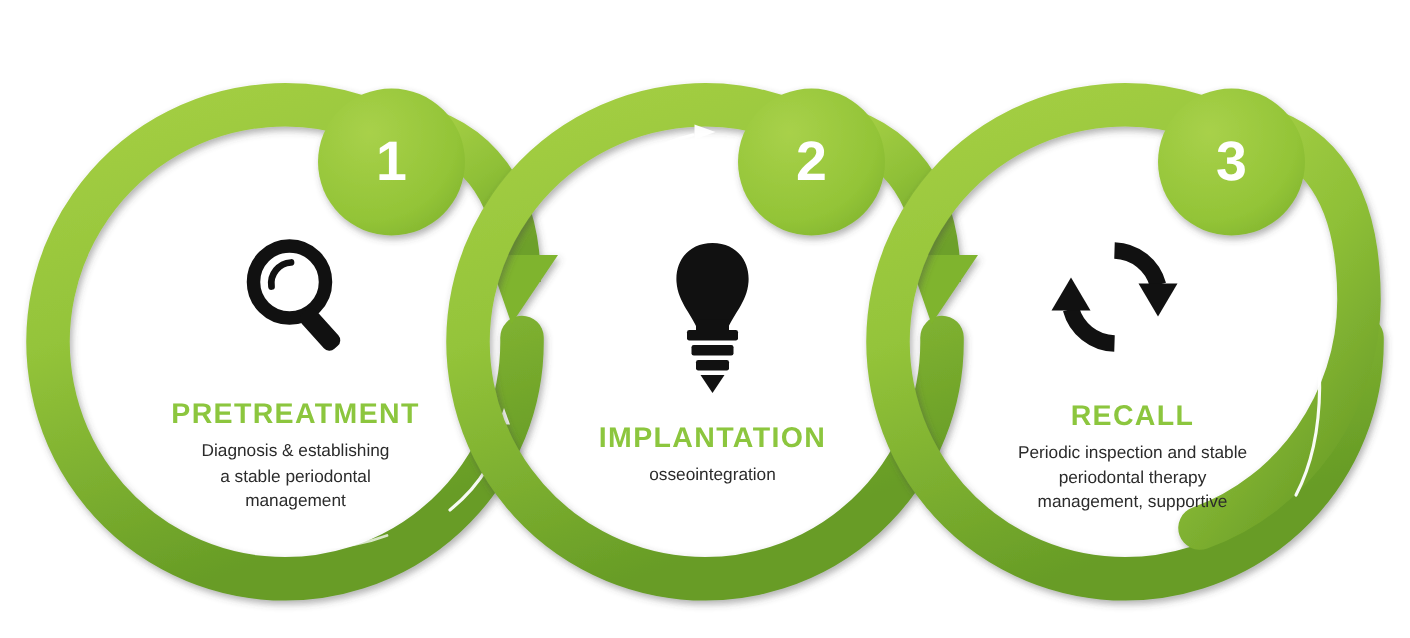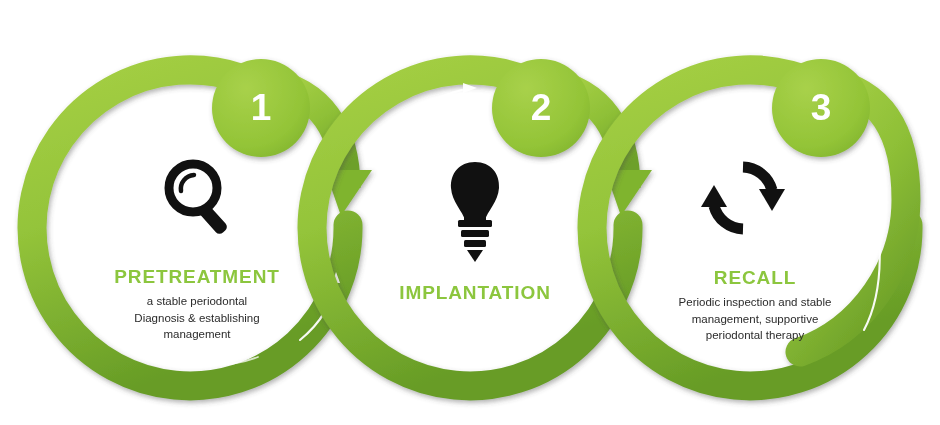--- a/index.html
+++ b/index.html
@@ -162,36 +162,37 @@
   </svg>
 
   <div class="badge-num" style="left:236px;top:89px;">1</div>
   <div class="badge-num" style="left:516px;top:89px;">2</div>
   <div class="badge-num" style="left:796px;top:89px;">3</div>
 
   <div class="step-content" style="left:82px;top:155px;">
     <div class="step-icon"></div>
     <div class="step-title">PRETREATMENT</div>
     <div class="step-desc">
+      <div>Diagnosis &amp; establishing</div>
       <div>a stable periodontal</div>
-      <div>Diagnosis &amp; establishing</div>
       <div>management</div>
     </div>
   </div>
 
   <div class="step-content" style="left:360px;top:171px;">
     <div class="step-icon"></div>
     <div class="step-title">IMPLANTATION</div>
     <div class="step-desc" style="padding:0 2px;">
+      <div>osseointegration</div>
     </div>
   </div>
 
   <div class="step-content" style="left:640px;top:156px;">
     <div class="step-icon"></div>
     <div class="step-title">RECALL</div>
     <div class="step-desc" style="padding:0 2px;">
       <div>Periodic inspection and stable</div>
+      <div>periodontal therapy</div>
       <div>management, supportive</div>
-      <div>periodontal therapy</div>
     </div>
   </div>
 
 </div>
 
 </body></html>

